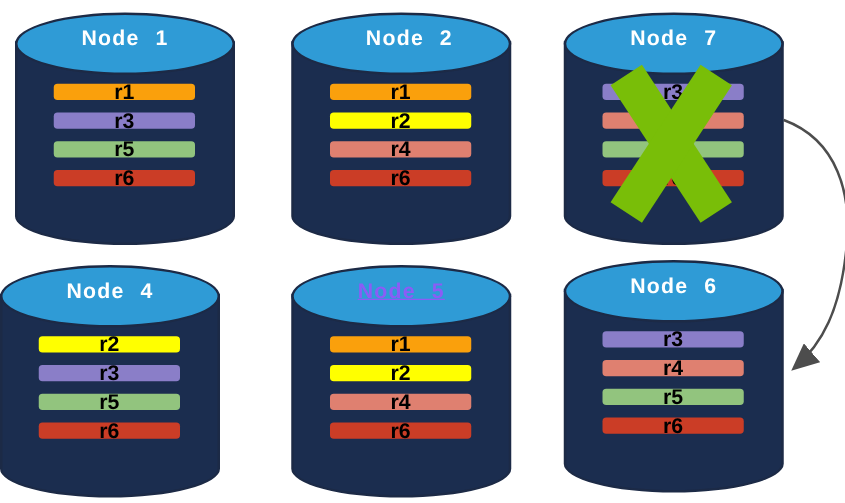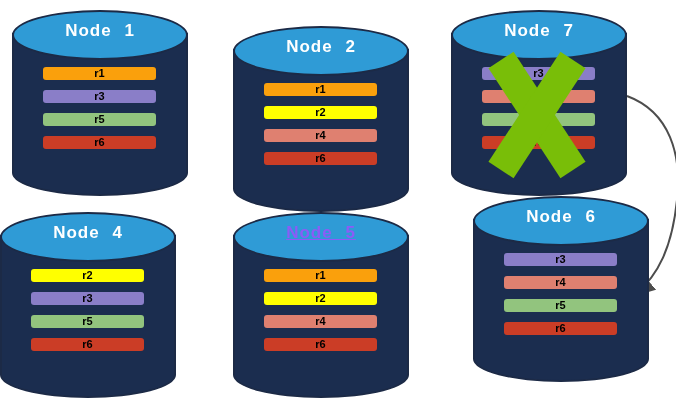--- a/index.html
+++ b/index.html
@@ -16,21 +16,21 @@
     position:absolute;left:0;top:0;width:172px;height:46px;
     background:#2F9BD6;border:2px solid #1C2A46;border-radius:50%;
   }
   .node-title{
     position:absolute;left:0;right:0;top:11px;text-align:center;
     color:#ffffff;font-size:17px;font-weight:bold;letter-spacing:1px;word-spacing:7px;
   }
   .bars{position:absolute;left:31px;top:57px;width:113px;}
   .bar{
     width:113px;height:13px;margin-bottom:10px;border-radius:3px;
-    text-align:center;font-size:11px;line-height:13px;font-weight:bold;color:#000000;
+    text-align:center;font-size:17px;line-height:13px;font-weight:bold;color:#000000;
   }
   .fail-x{position:absolute;left:0;top:0;width:176px;height:184px;pointer-events:none;}
   .arrow-layer{position:absolute;left:0;top:0;width:676px;height:402px;pointer-events:none;}
 </style>
 </head>
 <body>
 
 <div class="canvas">
 
   <svg class="arrow-layer" viewBox="0 0 676 402" xmlns="http://www.w3.org/2000/svg">
@@ -47,21 +47,21 @@
     <div class="cyl-top" style="background: rgb(47, 155, 214); border-color: rgb(28, 42, 70);"></div>
     <div class="node-title" style="color: rgb(255, 255, 255);">Node 1</div>
     <div class="bars">
         <div class="bar" style="background: rgb(250, 160, 12);">r1</div>
         <div class="bar" style="background: rgb(138, 126, 200);">r3</div>
         <div class="bar" style="background: rgb(146, 196, 126);">r5</div>
         <div class="bar" style="background: rgb(203, 61, 38);">r6</div>
       </div>
 
   </div>
-    <div class="node" style="left: 233px; top: 26px;">
+    <div class="node" style="left: 233px; top: 10px; padding-left: 13px;">
     <div class="cyl-body" style="background: rgb(27, 45, 79); border-color: rgb(28, 42, 70);"></div>
     <div class="cyl-top" style="background: rgb(47, 155, 214); border-color: rgb(28, 42, 70);"></div>
     <div class="node-title" style="color: rgb(255, 255, 255);">Node 2</div>
     <div class="bars">
         <div class="bar" style="background: rgb(250, 160, 12);">r1</div>
         <div class="bar" style="background: rgb(255, 255, 0);">r2</div>
         <div class="bar" style="background: rgb(223, 128, 112);">r4</div>
         <div class="bar" style="background: rgb(203, 61, 38);">r6</div>
       </div>
 
@@ -98,21 +98,21 @@
     <div class="cyl-top" style="background: rgb(47, 155, 214); border-color: rgb(28, 42, 70);"></div>
     <div class="node-title" style="color: #8b5cf6; text-decoration: underline;">Node 5</div>
     <div class="bars">
         <div class="bar" style="background: rgb(250, 160, 12);">r1</div>
         <div class="bar" style="background: rgb(255, 255, 0);">r2</div>
         <div class="bar" style="background: rgb(223, 128, 112);">r4</div>
         <div class="bar" style="background: rgb(203, 61, 38);">r6</div>
       </div>
 
   </div>
-    <div class="node" style="left: 451px; top: 196px; margin-left: 22px;">
+    <div class="node" style="left: 451px; top: 208px;">
     <div class="cyl-body" style="background: rgb(27, 45, 79); border-color: rgb(28, 42, 70);"></div>
     <div class="cyl-top" style="background: rgb(47, 155, 214); border-color: rgb(28, 42, 70);"></div>
     <div class="node-title" style="color: rgb(255, 255, 255);">Node 6</div>
     <div class="bars">
         <div class="bar" style="background: rgb(138, 126, 200);">r3</div>
         <div class="bar" style="background: rgb(223, 128, 112);">r4</div>
         <div class="bar" style="background: rgb(146, 196, 126);">r5</div>
         <div class="bar" style="background: rgb(203, 61, 38);">r6</div>
       </div>
 

